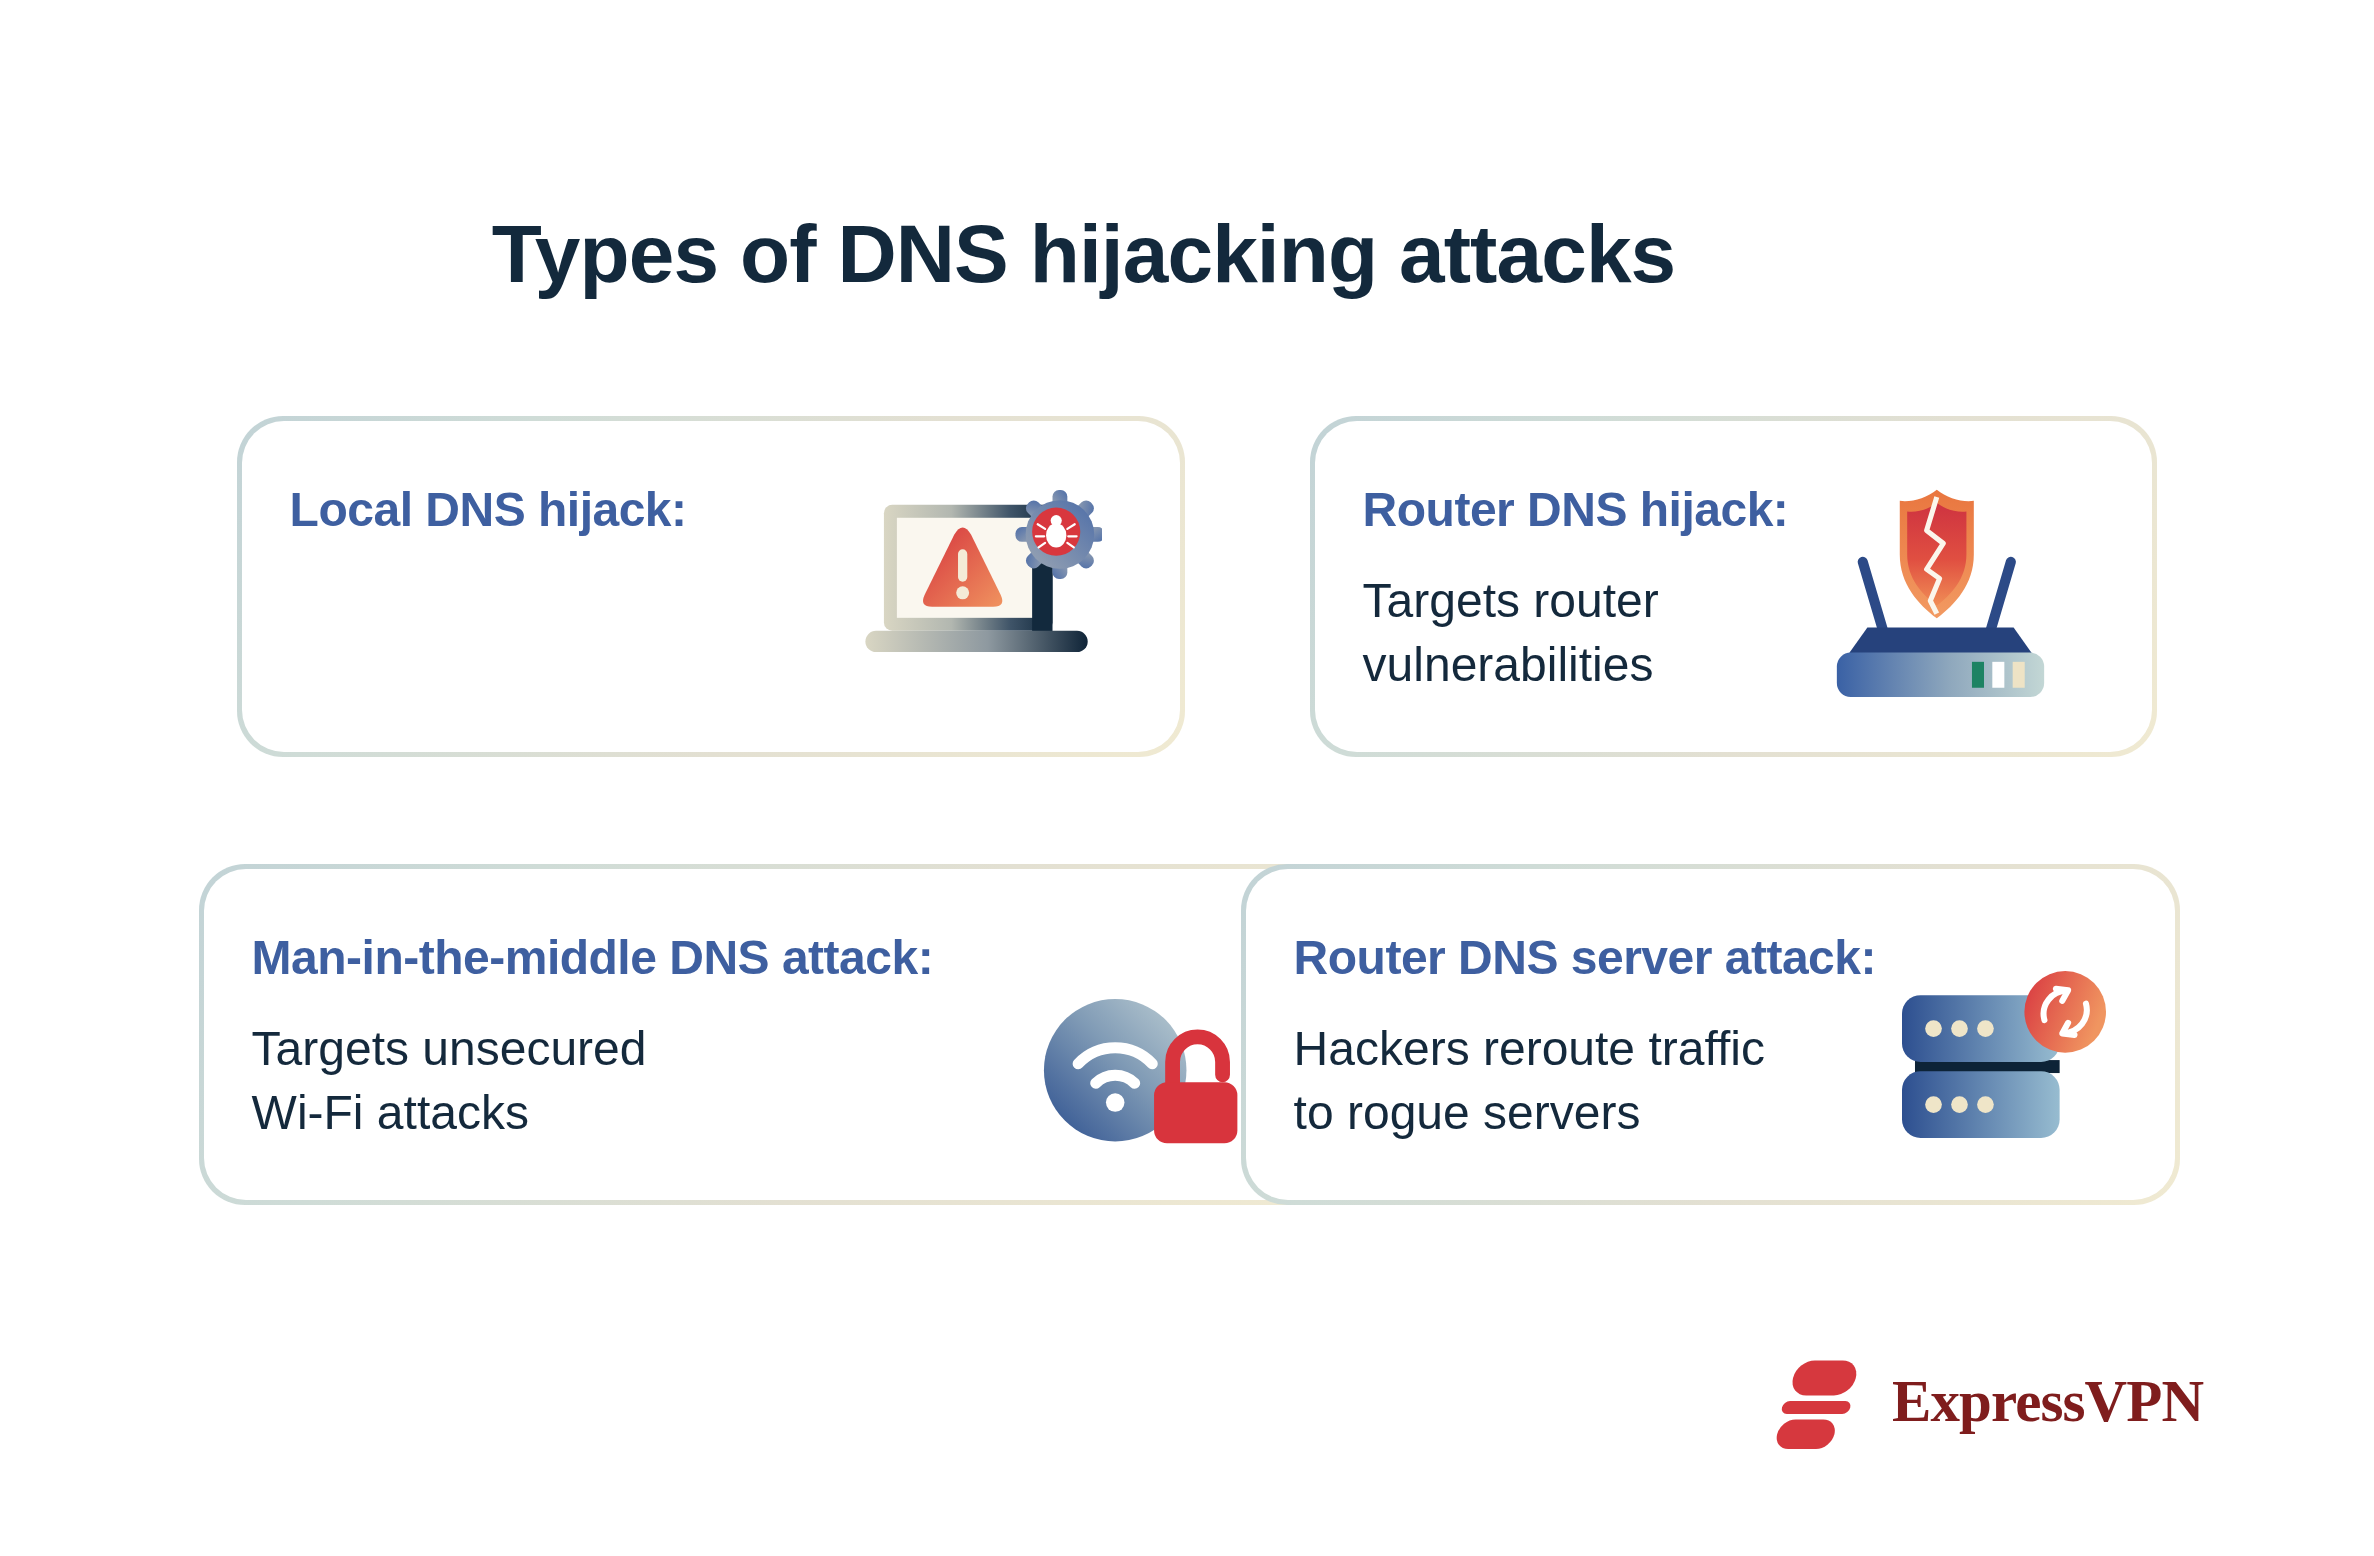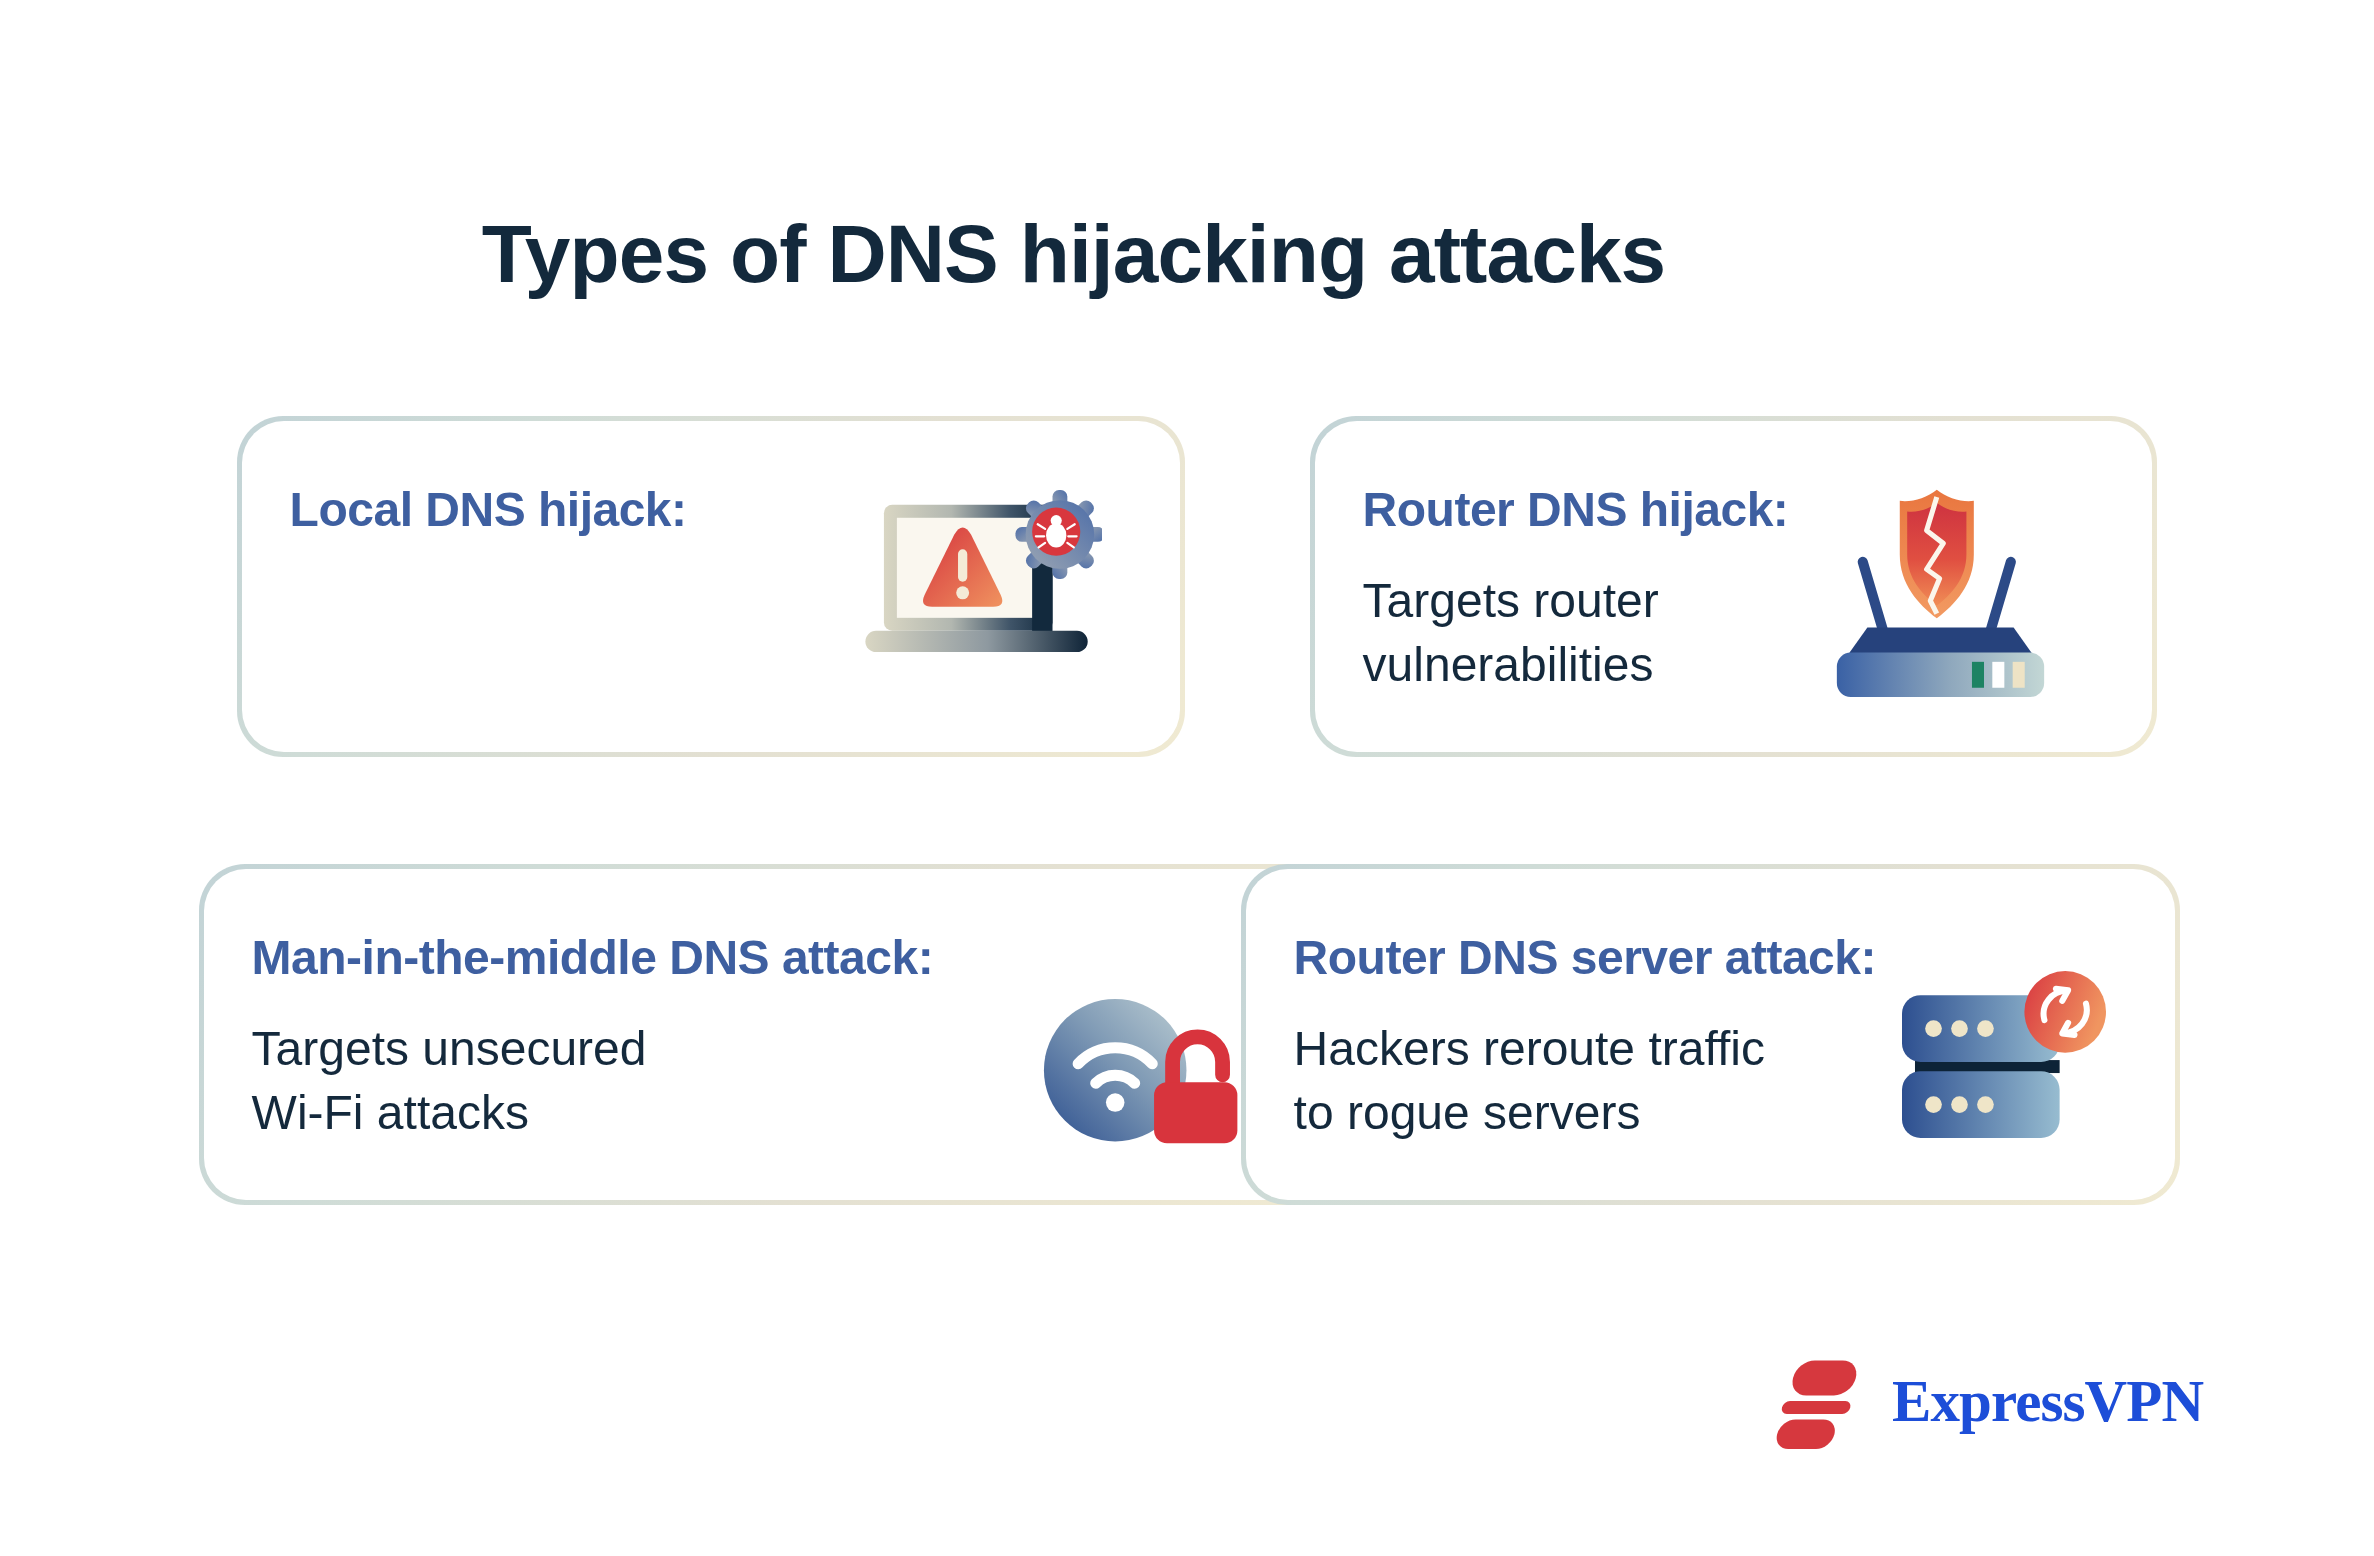--- a/index.html
+++ b/index.html
@@ -2,21 +2,21 @@
 <html style="font-size:15px"><head>
 <meta charset="utf-8">
 <style>
   html,body{margin:0;padding:0;}
   body{
     width:2375px;height:1556px;position:relative;background:#ffffff;
     font-family:"Liberation Sans", sans-serif;overflow:hidden;
   }
   .page-title{
     position:absolute;top:152px;left:0;width:2147px;text-align:center;
-    font-size:82px;font-weight:700;color:#13293c;letter-spacing:-0.9px;
+    font-size:82px;font-weight:700;color:#13293c;letter-spacing:-0.9px;padding-left:10px;
   }
   .card{
     position:absolute;border-radius:46px;padding:4.6px;box-sizing:border-box;
     background:linear-gradient(125deg,#c2d3d6 0%,#cfdcd7 25%,#e3e0d2 60%,#f0ead2 100%);
   }
   .card-inner{
     width:100%;height:100%;background:#ffffff;border-radius:42px;position:relative;
   }
   #card-local  {left:199px; top:416px; width:948px;height:341px;margin-left:38px;}
   #card-router {left:1310px;top:416px; width:847px;height:341px;}
@@ -34,21 +34,21 @@
   #icon-laptop {right:78px; top:69px; width:237px;height:176px;}
   #icon-router {right:104px;top:65px; width:215px;height:211px;}
   #icon-wifi   {right:85px; top:128px;width:199px;height:152px;}
   #icon-server {right:69px; top:102px;width:204px;height:180px;}
   .brand{
     position:absolute;left:1762px;top:1352px;height:98px;
     display:flex;align-items:center;gap:26px;
   }
   .brand-word{
     font-family:"Liberation Serif", serif;font-weight:700;font-size:59px;
-    color:#1d4ed8;letter-spacing:-0.9px;
+    color:#7f1d1d;letter-spacing:-0.9px;
   }
 </style>
 </head>
 <body>
 
 <h1 class="page-title">Types of DNS hijacking attacks</h1>
 
 <div class="card" id="card-local">
   <div class="card-inner">
     <div class="card-heading">Local DNS hijack:</div>

